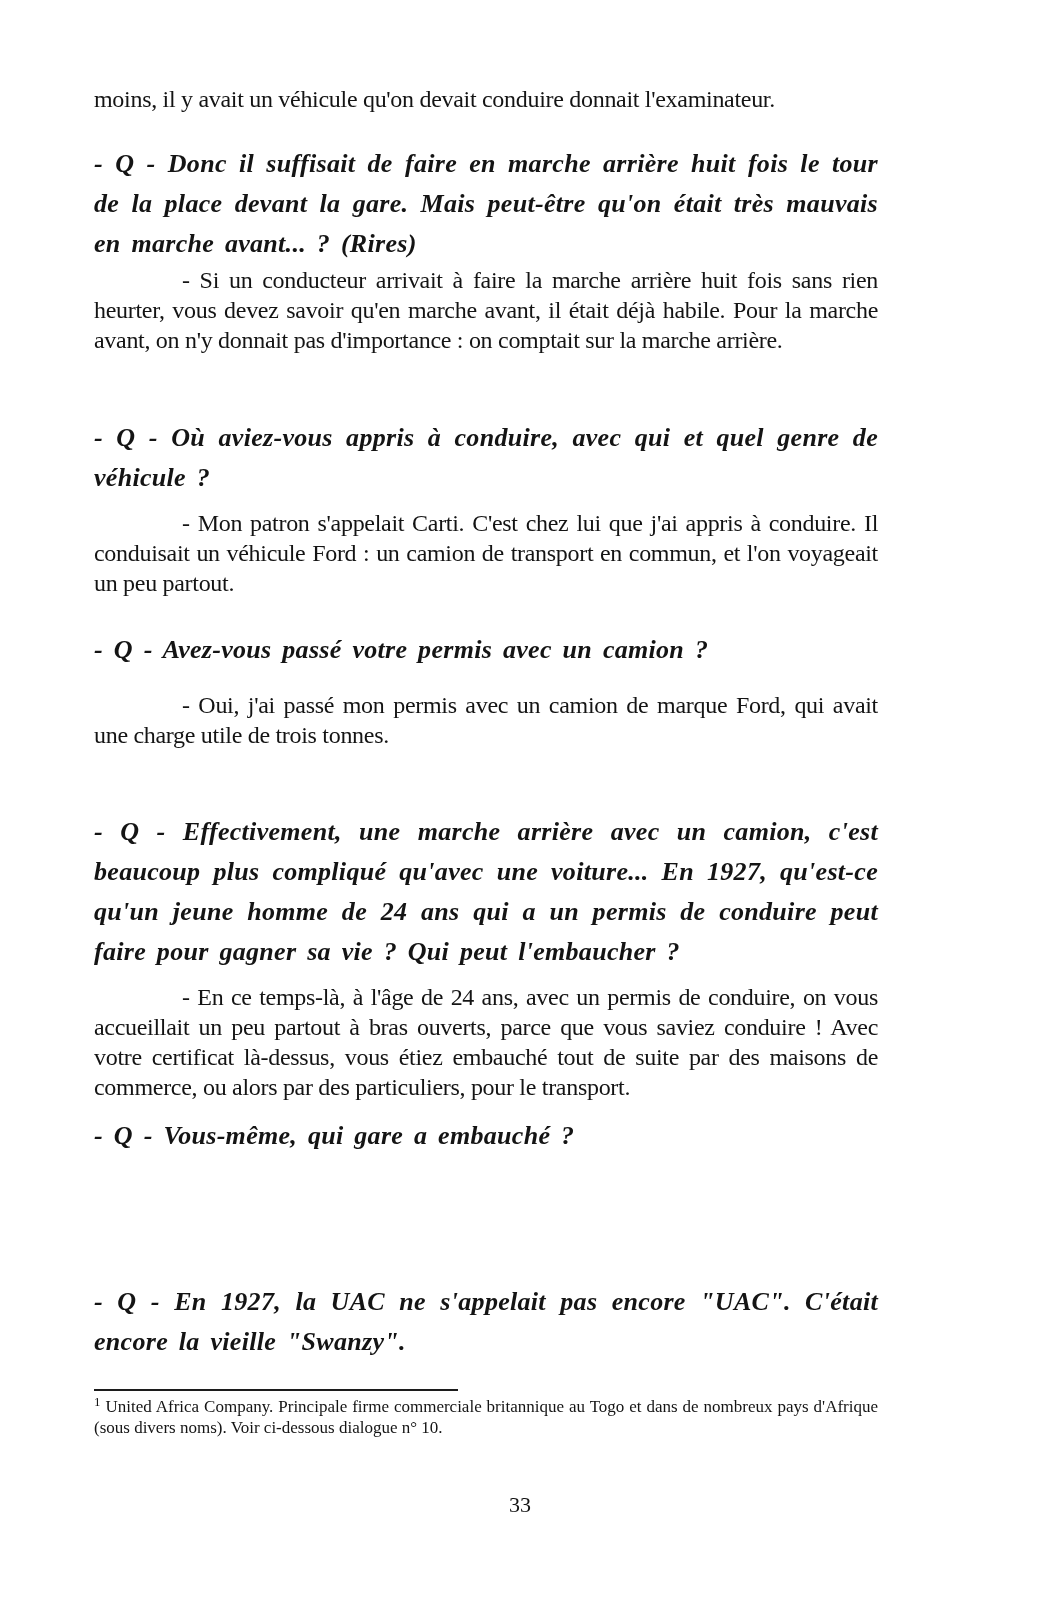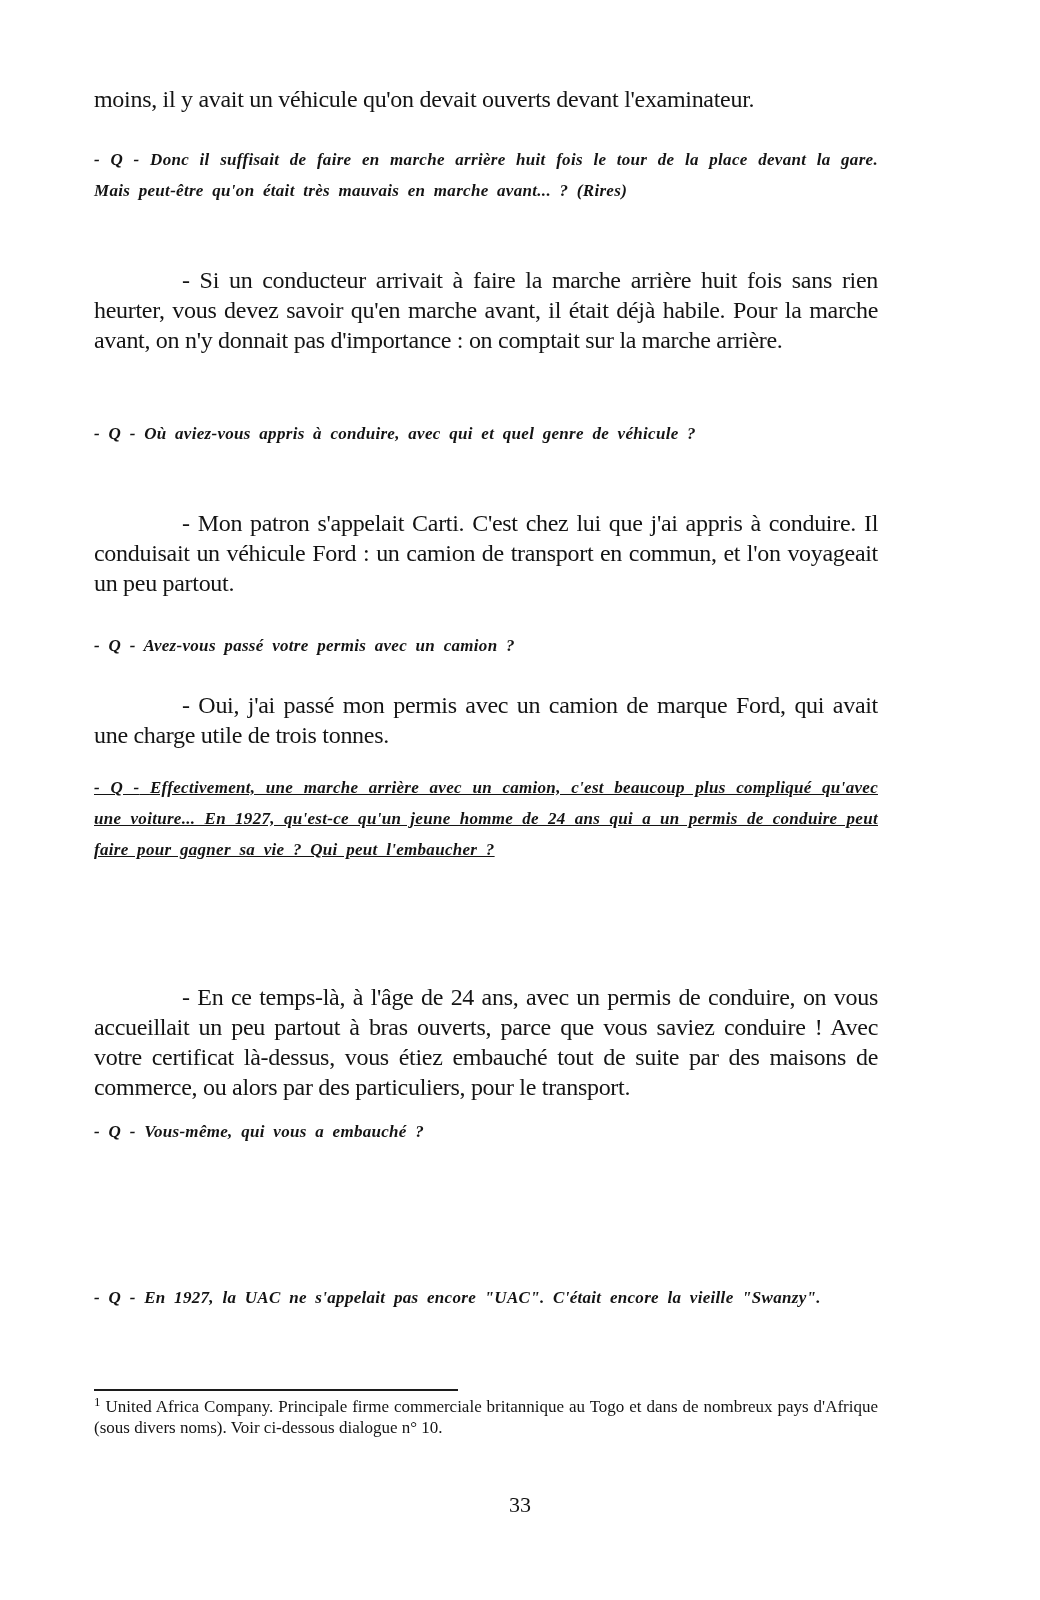--- a/index.html
+++ b/index.html
@@ -1,34 +1,34 @@
 <!DOCTYPE html>
 <html><head>
 <meta charset="utf-8">
 <style>
   html, body { margin: 0; padding: 0; background: #ffffff; }
   body { width: 1040px; height: 1600px; position: relative; overflow: hidden; color: #141414; }
   .page { position: absolute; left: 0; top: 0; width: 1040px; height: 1600px; }
   .text-block { position: absolute; left: 94px; width: 784px; font-family: "Liberation Serif", serif; }
   .answer { font-size: 24px; line-height: 30px; text-align: justify; text-align-last: left; letter-spacing: -0.3px; }
   .answer .indent { display: inline-block; width: 88px; }
-  .question { font-size: 17px; line-height: 31px; font-style: italic; font-weight: bold; text-align: justify; text-align-last: left; letter-spacing: 0.3px; word-spacing: 4px; }
+  .question { font-size: 26px; line-height: 40px; font-style: italic; font-weight: bold; text-align: justify; text-align-last: left; letter-spacing: 0.3px; word-spacing: 4px; }
   sup { font-size: 15px; line-height: 0; vertical-align: 9px; }
   .footnote-rule { position: absolute; left: 94px; top: 1389px; width: 364px; height: 2px; background: #1c1c1c; }
   .footnote { position: absolute; left: 94px; top: 1396px; width: 784px; font-family: "Liberation Serif", serif; font-size: 17px; line-height: 21px; text-align: justify; text-align-last: left; }
   .footnote sup { font-size: 13px; vertical-align: 6px; }
   .page-number { position: absolute; left: 0; width: 1040px; top: 1492px; text-align: center; font-family: "Liberation Serif", serif; font-size: 22px; }
 </style>
 </head>
 <body>
 
 <div class="page">
 
   <div class="text-block answer" style="top:84px;">
-    <span>moins, il y avait un véhicule qu'on devait ouverts devant l'examinateur.</span>
+    <span>moins, il y avait un véhicule qu'on devait conduire donnait l'examinateur.</span>
   </div>
 
   <div class="text-block question" style="top:144px;">
     <span>- Q -</span>
     <span>Donc il suffisait de faire en marche arrière huit fois le tour de la place devant la gare. Mais peut-être qu'on était très mauvais en marche avant... ? (Rires)</span>
   </div>
 
   <div class="text-block answer" style="top:265px;">
     <span class="indent"></span><span>- Si un conducteur arrivait à faire la marche arrière huit fois sans rien heurter, vous devez savoir qu'en marche avant, il était déjà habile. Pour la marche avant, on n'y donnait pas d'importance : on comptait sur la marche arrière.</span>
   </div>
@@ -44,32 +44,32 @@
 
   <div class="text-block question" style="top:630px;">
     <span>- Q -</span>
     <span>Avez-vous passé votre permis avec un camion ?</span>
   </div>
 
   <div class="text-block answer" style="top:690px;">
     <span class="indent"></span><span>- Oui, j'ai passé mon permis avec un camion de marque Ford, qui avait une charge utile de trois tonnes.</span>
   </div>
 
-  <div class="text-block question" style="top:772px;text-decoration:underline;">
+  <div class="text-block question" style="top:812px;">
     <span>- Q -</span>
     <span>Effectivement, une marche arrière avec un camion, c'est beaucoup plus compliqué qu'avec une voiture... En 1927, qu'est-ce qu'un jeune homme de 24 ans qui a un permis de conduire peut faire pour gagner sa vie ? Qui peut l'embaucher ?</span>
   </div>
 
   <div class="text-block answer" style="top:962px;margin-top:20px;">
     <span class="indent"></span><span>- En ce temps-là, à l'âge de 24 ans, avec un permis de conduire, on vous accueillait un peu partout à bras ouverts, parce que vous saviez conduire ! Avec votre certificat là-dessus, vous étiez embauché tout de suite par des maisons de commerce, ou alors par des particuliers, pour le transport.</span>
   </div>
 
   <div class="text-block question" style="top:1116px;">
     <span>- Q -</span>
-    <span>Vous-même, qui vous a embauché ?</span>
+    <span>Vous-même, qui gare a embauché ?</span>
   </div>
 
 
   <div class="text-block question" style="top:1268px;margin-top:14px;">
     <span>- Q -</span>
     <span>En 1927, la UAC ne s'appelait pas encore "UAC". C'était encore la vieille "Swanzy".</span>
   </div>
 
   <div class="footnote-rule"></div>
 

